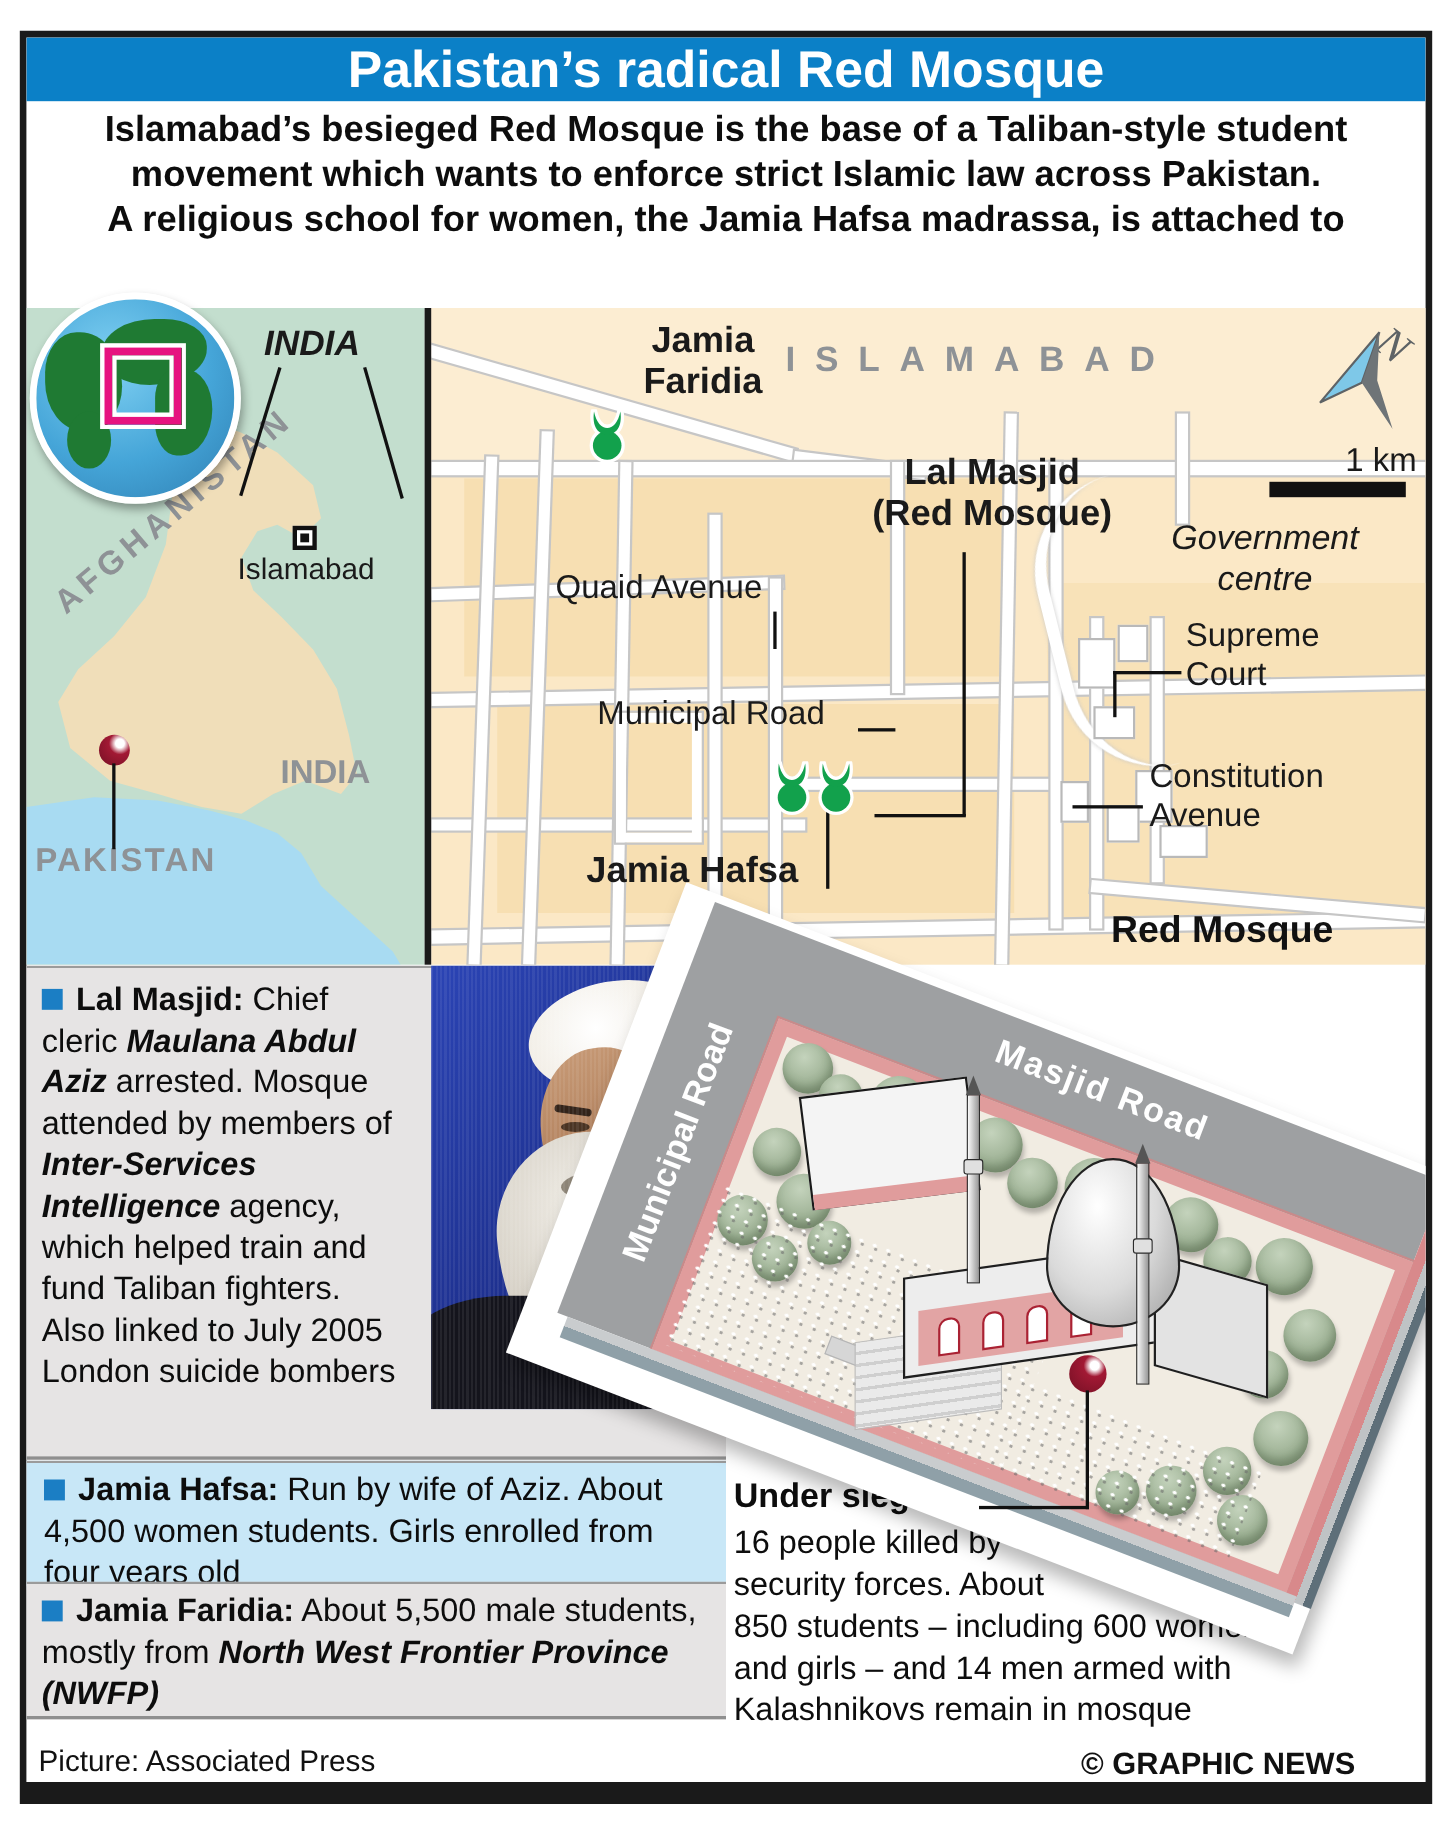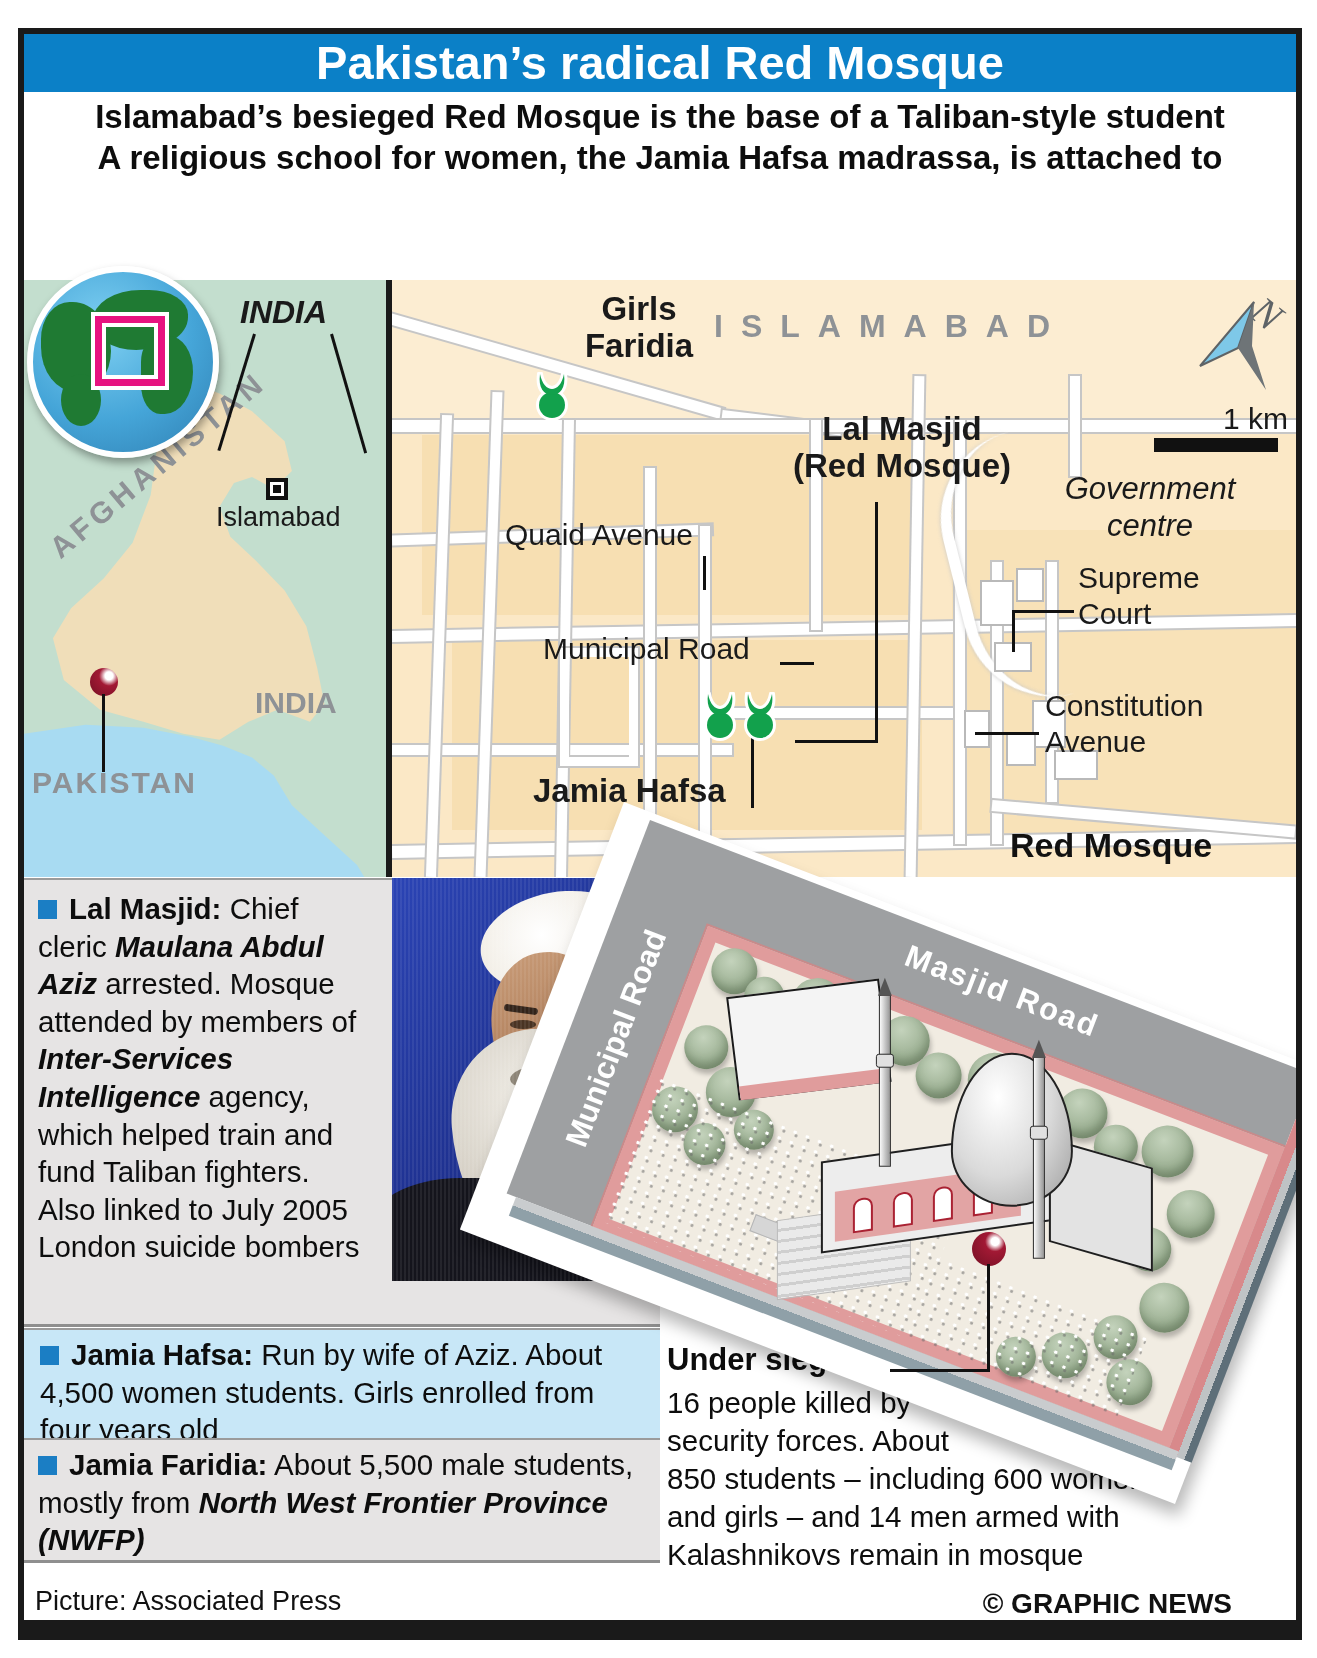--- a/index.html
+++ b/index.html
@@ -97,20 +97,21 @@
 <body>
 
 <div id="stage">
  <div class="frame">
 
   <div class="abs titlebar">
     <div class="t">Pakistan’s radical Red Mosque</div>
   </div>
   <div class="abs intro">
     <div>Islamabad’s besieged Red Mosque is the base of a Taliban-style student</div>
+    <div>movement which wants to enforce strict Islamic law across Pakistan.</div>
     <div>A religious school for women, the Jamia Hafsa madrassa, is attached to</div>
   </div>
 
   <div class="abs leftmap">
     <div class="sea"></div>
     <div class="pak"></div>
     <div class="maplabel gray" style="left:-16px;top:168px;width:300px;text-align:center;transform:rotate(-40deg);letter-spacing:5px;font-size:30px;">AFGHANISTAN</div>
     <div class="maplabel bold ital" style="left:216px;top:14px;font-size:32px;">INDIA</div>
     <div class="vline" style="left:229px;top:54px;height:122px;transform:rotate(17deg);transform-origin:top center;"></div>
     <div class="vline" style="left:306px;top:54px;height:124px;transform:rotate(-16deg);transform-origin:top center;"></div>
@@ -161,21 +162,21 @@
     <div style="position:absolute;left:168px;top:368px;width:60px;height:100px;border:9px solid #fff;outline:2px solid #C6C6C6;"></div>
     <div class="bldg" style="left:588px;top:300px;width:30px;height:42px;"></div>
     <div class="bldg" style="left:624px;top:288px;width:24px;height:30px;"></div>
     <div class="bldg" style="left:602px;top:362px;width:34px;height:26px;"></div>
     <div class="bldg" style="left:640px;top:420px;width:30px;height:44px;"></div>
     <div class="bldg" style="left:614px;top:452px;width:26px;height:30px;"></div>
     <div class="bldg" style="left:662px;top:470px;width:40px;height:26px;"></div>
     <div class="bldg" style="left:572px;top:430px;width:22px;height:34px;"></div>
 
     <div class="maplabel gray" style="left:322px;top:28px;letter-spacing:18px;font-size:32px;">ISLAMABAD</div>
-    <div class="maplabel bold" style="left:152px;top:10px;width:190px;text-align:center;font-size:33px;line-height:37px;white-space:normal;">Girls Faridia</div>
+    <div class="maplabel bold" style="left:152px;top:10px;width:190px;text-align:center;font-size:33px;line-height:37px;white-space:normal;">Jamia Faridia</div>
     <div class="maplabel bold" style="left:388px;top:130px;width:244px;text-align:center;font-size:33px;line-height:37px;white-space:normal;">
       <span>Lal Masjid</span><br>
       <span>(Red Mosque)</span>
     </div>
     <div class="leader" style="left:483px;top:222px;width:3px;height:240px;"></div>
     <div class="leader" style="left:403px;top:460px;width:83px;height:3px;"></div>
     <div class="maplabel" style="left:113px;top:238px;">Quaid Avenue</div>
     <div class="leader" style="left:311px;top:276px;width:3px;height:34px;"></div>
     <div class="maplabel" style="left:151px;top:352px;">Municipal Road</div>
     <div class="leader" style="left:388px;top:382px;width:34px;height:3px;"></div>

